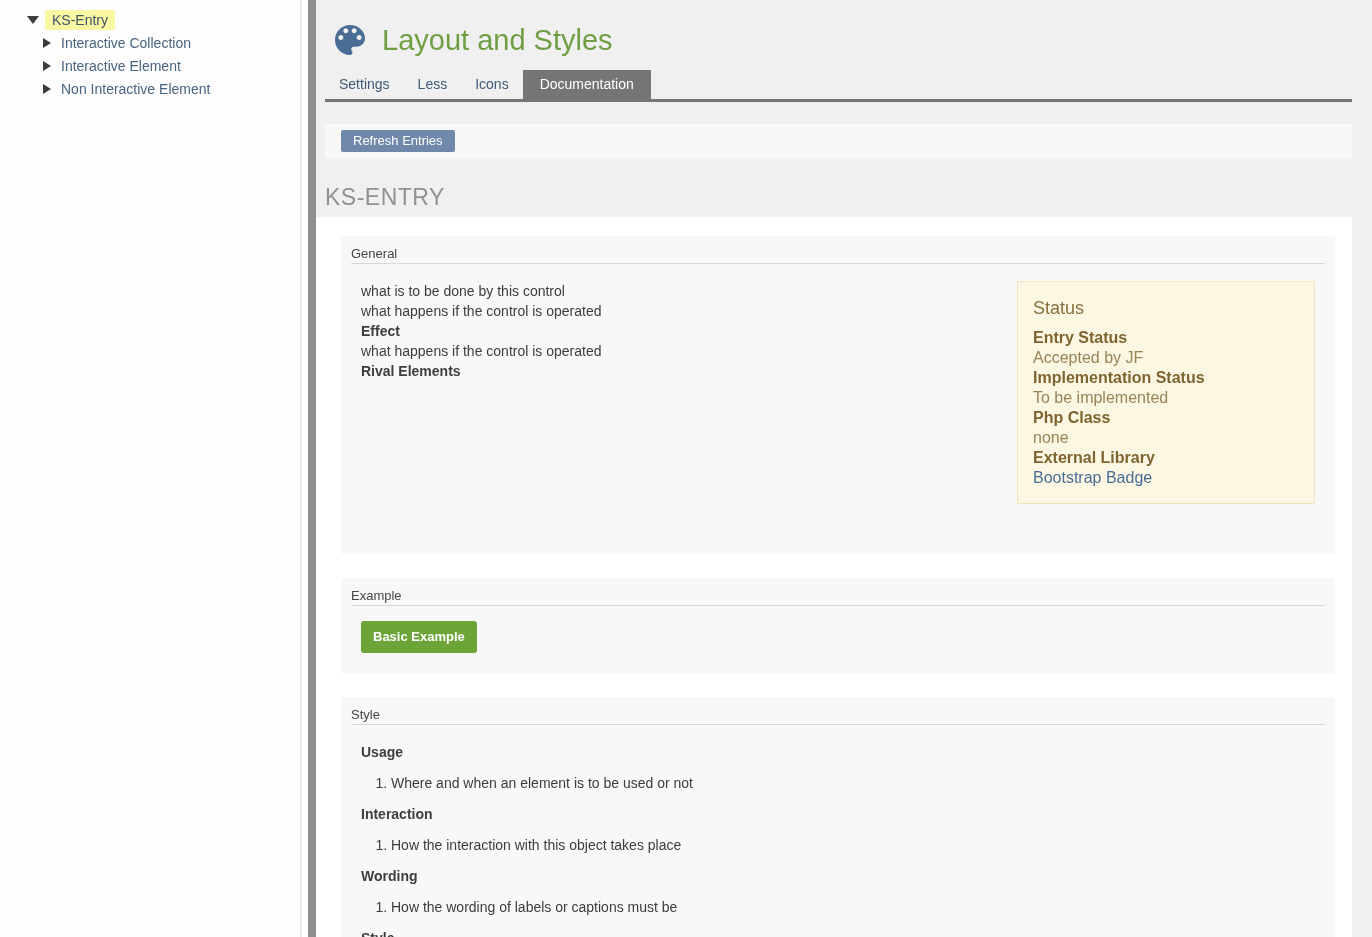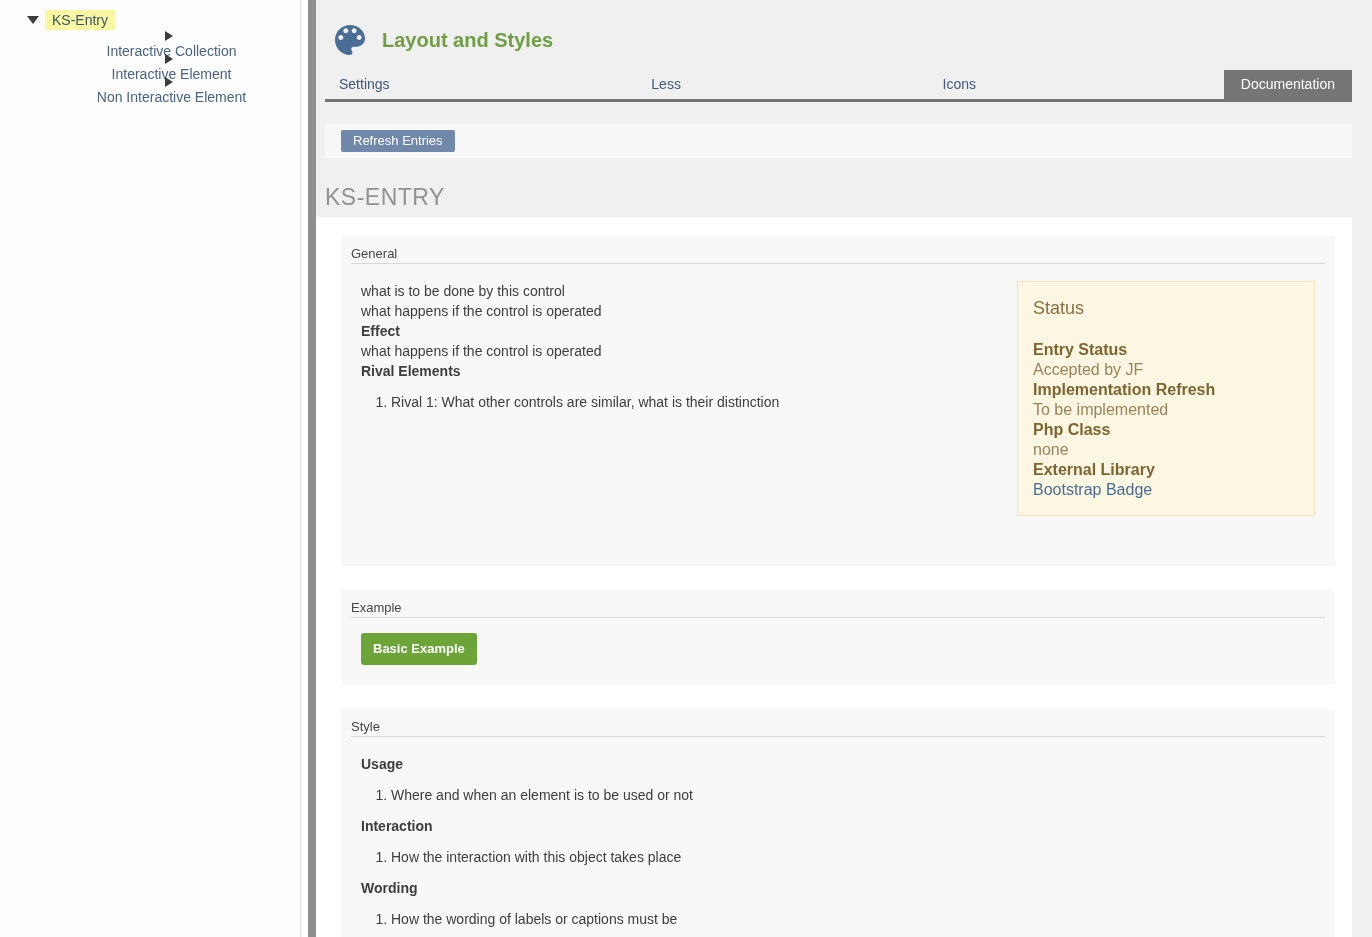--- a/index.html
+++ b/index.html
@@ -24,38 +24,38 @@
   
   .sidebar{position:absolute;left:0;top:0;width:301px;height:100%;
     background:var(--sidebar-bg);border-right:1px solid #e3e3e3;}
   .sidebar-gap{position:absolute;left:302px;top:0;width:6px;height:100%;background:#ffffff;}
   .splitter{position:absolute;left:308px;top:0;width:8px;height:100%;
     background:var(--splitter-gray);cursor:col-resize;}
   .tree{padding-top:8px;}
   .tree-item{display:flex;align-items:center;height:23px;font-size:14px;
     color:var(--tree-text);cursor:pointer;white-space:nowrap;}
   .tree-item.lvl0{padding-left:27px;}
-  .tree-item.lvl1{padding-left:43px;flex-direction:column;}
+  .tree-item.lvl1{padding-left:43px;}
   .tri{display:inline-block;margin-right:6px;flex:0 0 auto;}
   .tri-down{width:0;height:0;border-left:6px solid transparent;
     border-right:6px solid transparent;border-top:8px solid #3c3c3c;}
   .tri-right{width:0;height:0;border-top:5px solid transparent;
     border-bottom:5px solid transparent;border-left:8px solid #3c3c3c;}
   .tree-label{padding:2px 4px;}
   .tree-label.selected{background:var(--sidebar-highlight);
     color:var(--tree-selected-text);padding:2px 7px;}
   
   .main{position:absolute;left:316px;top:0;right:0;height:100%;
     background:var(--page-bg);overflow:hidden;}
   .title-row{display:flex;align-items:center;padding:20px 0 0 14px;}
   .palette-icon{width:40px;height:40px;flex:0 0 auto;}
-  .app-title{font-size:20px;font-weight:700;color:var(--title-green);
+  .app-title{font-size:29px;font-weight:400;color:var(--title-green);
     margin:0 0 0 12px;line-height:40px;}
   .tabs-row{display:flex;align-items:flex-end;margin:10px 20px 10px 9px;
-    border-bottom:3px solid var(--tab-active-bg);justify-content:space-between;}
+    border-bottom:3px solid var(--tab-active-bg);}
   .tab{padding:7px 14px;line-height:15px;font-size:14px;color:var(--tab-text);cursor:pointer;}
   .tab.active{background:var(--tab-active-bg);color:var(--tab-active-text);padding:7px 17px;}
   .toolbar{margin:22px 20px 0 9px;height:34px;background:var(--strip-bg);}
   .refresh-btn{margin:6px 0 0 16px;padding:4px 12px;background:var(--button-bg);
     color:var(--button-text);border:none;font-size:13px;line-height:14px;
     font-family:inherit;cursor:pointer;border-radius:2px;}
   .entry-title{margin:26px 0 0 9px;font-size:23px;line-height:26px;font-weight:400;
     color:var(--heading-gray);letter-spacing:.5px;}
   .card{margin:7px 20px 0 0;background:#ffffff;padding:19px 17px 60px 25px;min-height:780px;}
   
@@ -67,21 +67,21 @@
   .panel.general{padding-bottom:40px;}
   .panel-body::after{content:"";display:block;clear:both;}
   .term{font-weight:bold;}
   .flist{margin:11px 0;padding-left:30px;}
   .flist li{line-height:20px;}
   
   .status-box{float:right;width:298px;margin:0 9px 10px 20px;
     background:var(--status-bg);border:1px solid var(--status-border);
     padding:15px;}
   .status-title{font-size:18px;line-height:22px;font-weight:400;
-    color:var(--status-title);margin:0 0 21px;}
+    color:var(--status-title);margin:0 0 9px;}
   .status-item{font-size:16px;line-height:20px;}
   .status-label{font-weight:bold;color:var(--status-label);}
   .status-value{color:var(--status-value);}
   .status-value.link{color:var(--link-blue);cursor:pointer;}
   
   .example-badge{display:inline-block;margin:15px 0 0 10px;padding:8px 12px;
     background:var(--badge-green);color:#fff;font-size:13px;line-height:16px;
     font-weight:bold;border-radius:3px;}
 </style>
 </head>
@@ -139,21 +139,21 @@
       <hr>
       <div class="panel-body">
         <div class="status-box">
           <h4 class="status-title">Status</h4>
           <div>
               <div class="status-item">
     <div class="status-label">Entry Status</div>
     <div class="status-value">Accepted by JF</div>
   </div>
               <div class="status-item">
-    <div class="status-label">Implementation Refresh</div>
+    <div class="status-label">Implementation Status</div>
     <div class="status-value">To be implemented</div>
   </div>
               <div class="status-item">
     <div class="status-label">Php Class</div>
     <div class="status-value">none</div>
   </div>
               <div class="status-item">
     <div class="status-label">External Library</div>
     <div class="status-value link">Bootstrap Badge</div>
   </div>
@@ -169,23 +169,20 @@
 
   </div>
             <div class="field">
     <div class="term">Effect</div>
     <div class="desc">what happens if the control is operated</div>
 
   </div>
             <div class="field">
     <div class="term">Rival Elements</div>
 
-    <ol class="flist">
-                <li>Rival 1: What other controls are similar, what is their distinction</li>
-              </ol>
   </div>
           </div>
       </div>
     </section>
 
     <section class="panel">
       <h3 class="panel-title">Example</h3>
       <hr>
       <span class="example-badge">Basic Example</span>
     </section>

